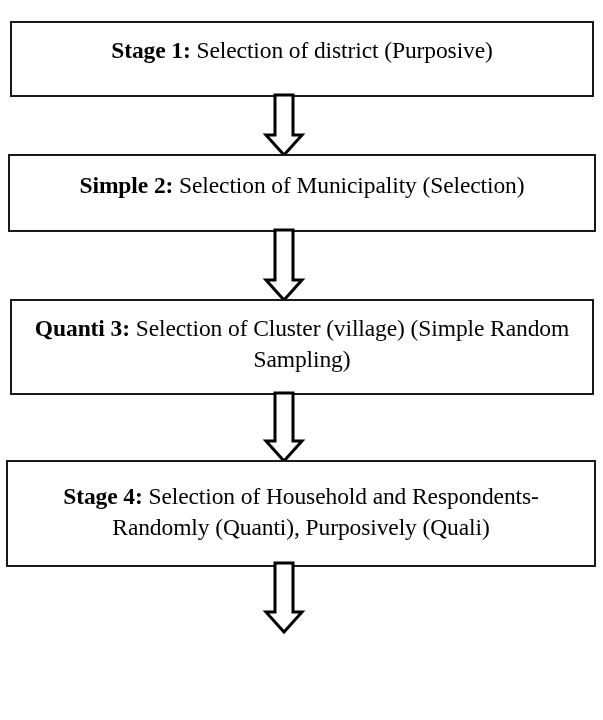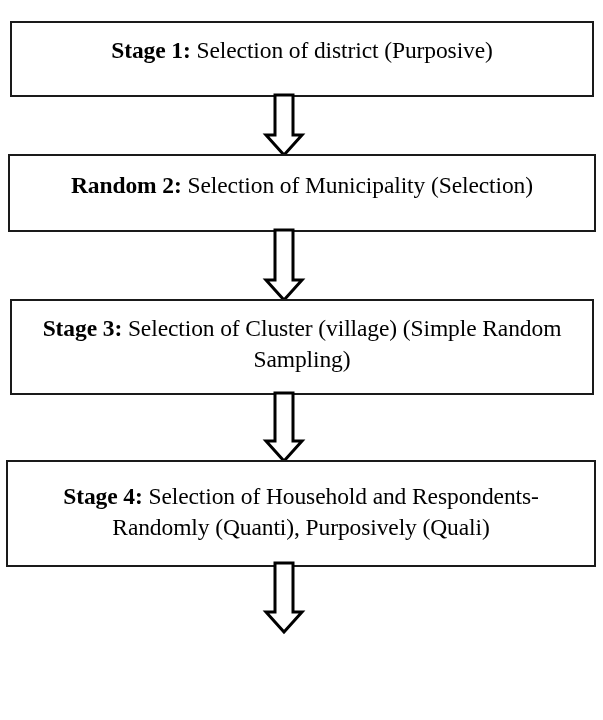--- a/index.html
+++ b/index.html
@@ -96,33 +96,33 @@
   </div>
 
   <div class="connector" id="arrow-1">
     <svg viewBox="0 0 44 61" preserveAspectRatio="none">
       <polygon points="13,0 31,0 31,40 40,40 22,60 4,40 13,40" fill="#ffffff" stroke="#000000" stroke-width="3" stroke-linejoin="miter"></polygon>
     </svg>
   </div>
 
   <div class="stage-box" id="box-2">
     <div class="stage-text">
-      <span class="stage-label">Random 2:</span><span class="stage-rest"> Selection of Municipality (Selection)</span>
+      <span class="stage-label">Simple 2:</span><span class="stage-rest"> Selection of Municipality (Selection)</span>
     </div>
   </div>
 
   <div class="connector" id="arrow-2">
     <svg viewBox="0 0 44 71" preserveAspectRatio="none">
       <polygon points="13,0 31,0 31,50 40,50 22,70 4,50 13,50" fill="#ffffff" stroke="#000000" stroke-width="3" stroke-linejoin="miter"></polygon>
     </svg>
   </div>
 
   <div class="stage-box" id="box-3">
     <div class="stage-text">
-      <span class="stage-label">Stage 3:</span><span class="stage-rest"> Selection of Cluster (village) (Simple Random Sampling)</span>
+      <span class="stage-label">Quanti 3:</span><span class="stage-rest"> Selection of Cluster (village) (Simple Random Sampling)</span>
     </div>
   </div>
 
   <div class="connector" id="arrow-3">
     <svg viewBox="0 0 44 69" preserveAspectRatio="none">
       <polygon points="13,0 31,0 31,48 40,48 22,68 4,48 13,48" fill="#ffffff" stroke="#000000" stroke-width="3" stroke-linejoin="miter"></polygon>
     </svg>
   </div>
 
   <div class="stage-box" id="box-4">

